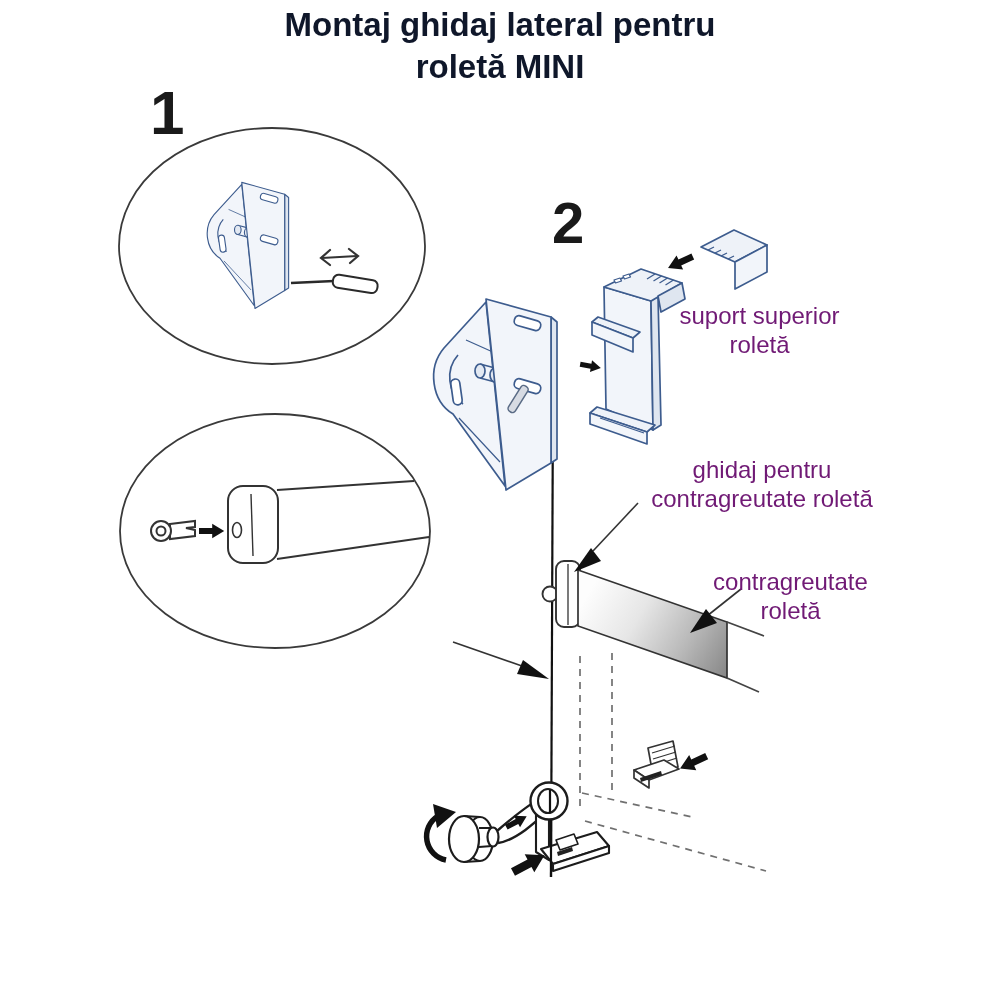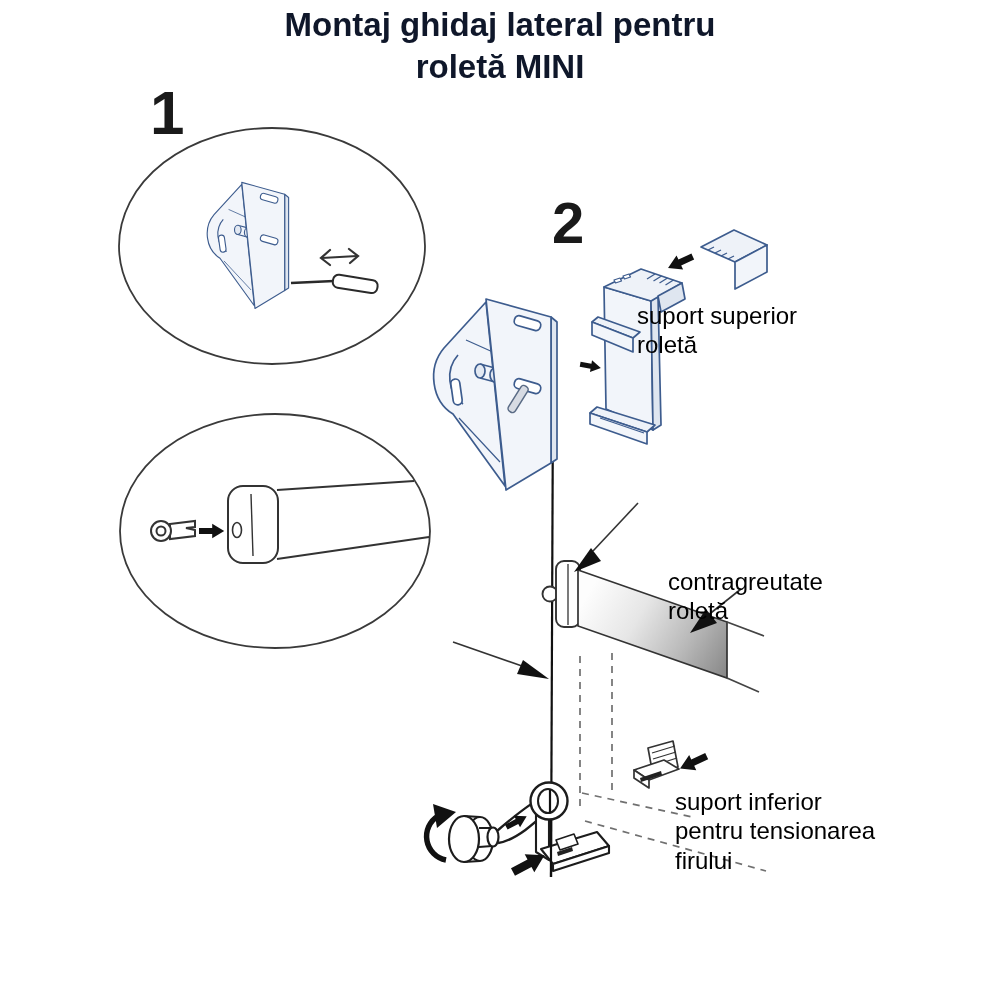--- a/index.html
+++ b/index.html
@@ -9,22 +9,22 @@
   }
   .stage svg{position:absolute;left:0;top:0;}
   .title{
     position:absolute;top:4px;left:0;width:100%;text-align:center;
     font-weight:bold;font-size:33px;line-height:1.28;color:#0f172a;white-space:pre-line;
   }
   .stepnum{position:absolute;font-weight:bold;color:#1a1a1a;line-height:1;}
   #step1{left:150px;top:82px;font-size:62px;}
   #step2{left:552px;top:194px;font-size:58px;}
   .lbl{
-    position:absolute;font-size:24px;line-height:1.22;color:#000000;
-    white-space:pre-line;
+    position:absolute;font-size:24px;line-height:1.22;color:#701a75;
+    text-align:center;white-space:pre-line;
   }
   #lbl-suport-superior{left:637px;top:301px;width:245px;}
   #lbl-ghidaj{left:628px;top:455px;width:268px;}
   #lbl-contragreutate{left:668px;top:567px;width:245px;}
   #lbl-fir{left:288px;top:578px;width:222px;}
   #lbl-suport-inferior{left:675px;top:787px;width:245px;}
 </style>
 </head>
 <body>
 
@@ -204,18 +204,17 @@
   </svg>
 
   <div class="title">Montaj ghidaj lateral pentru
 roletă MINI</div>
 
   <div class="stepnum" id="step1">1</div>
   <div class="stepnum" id="step2">2</div>
 
   <div class="lbl" id="lbl-suport-superior">suport superior
 roletă</div>
+  <div class="lbl" id="lbl-ghidaj">ghidaj pentru
+contragreutate roletă</div>
   <div class="lbl" id="lbl-contragreutate">contragreutate
 roletă</div>
-  <div class="lbl" id="lbl-suport-inferior">suport inferior
-pentru tensionarea
-firului</div>
 </div>
 
 </body></html>

